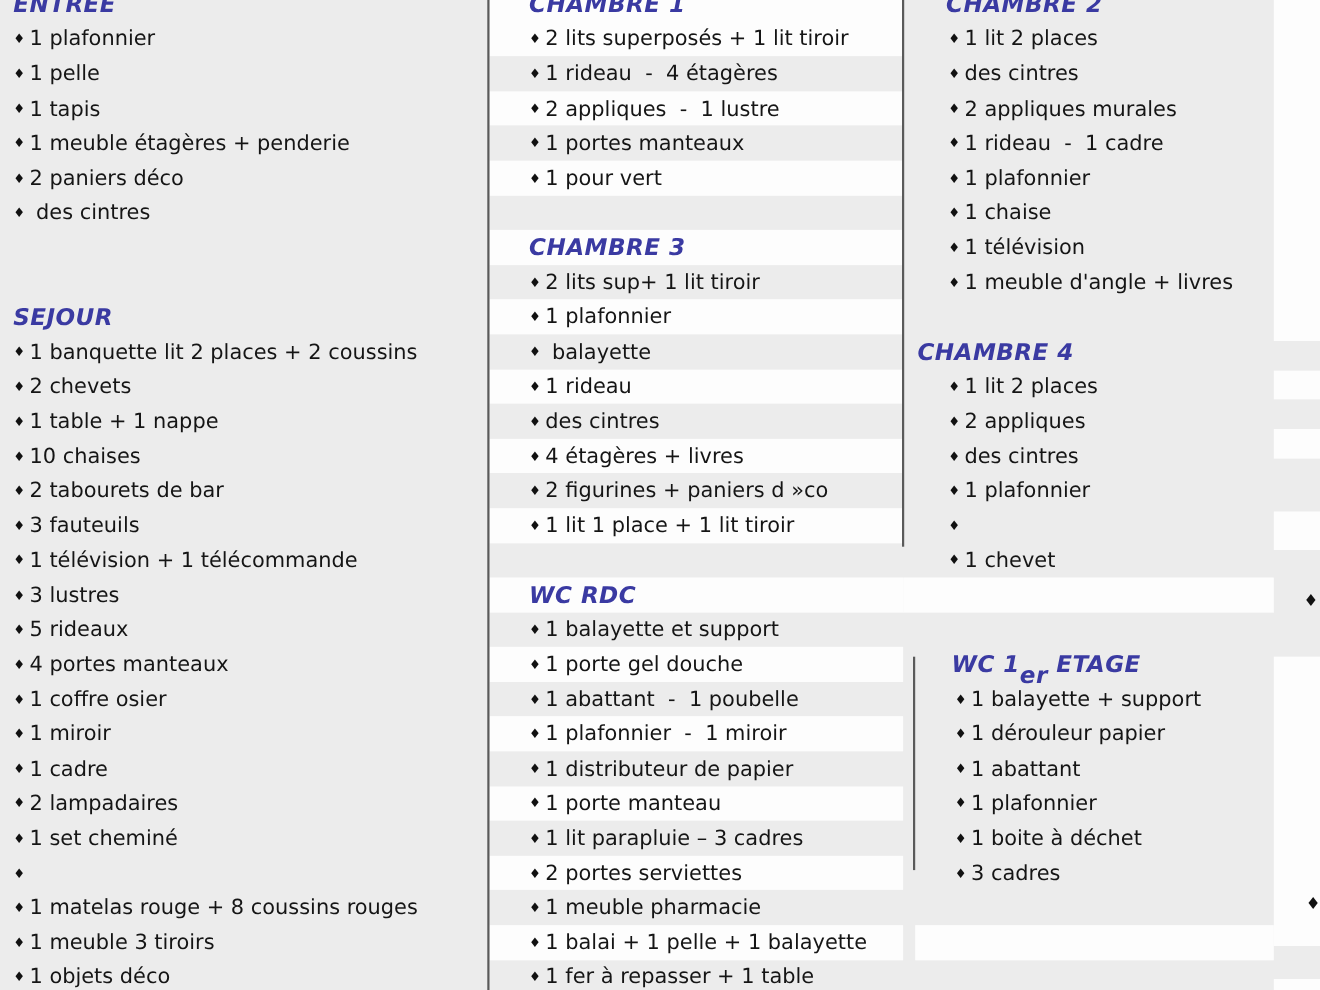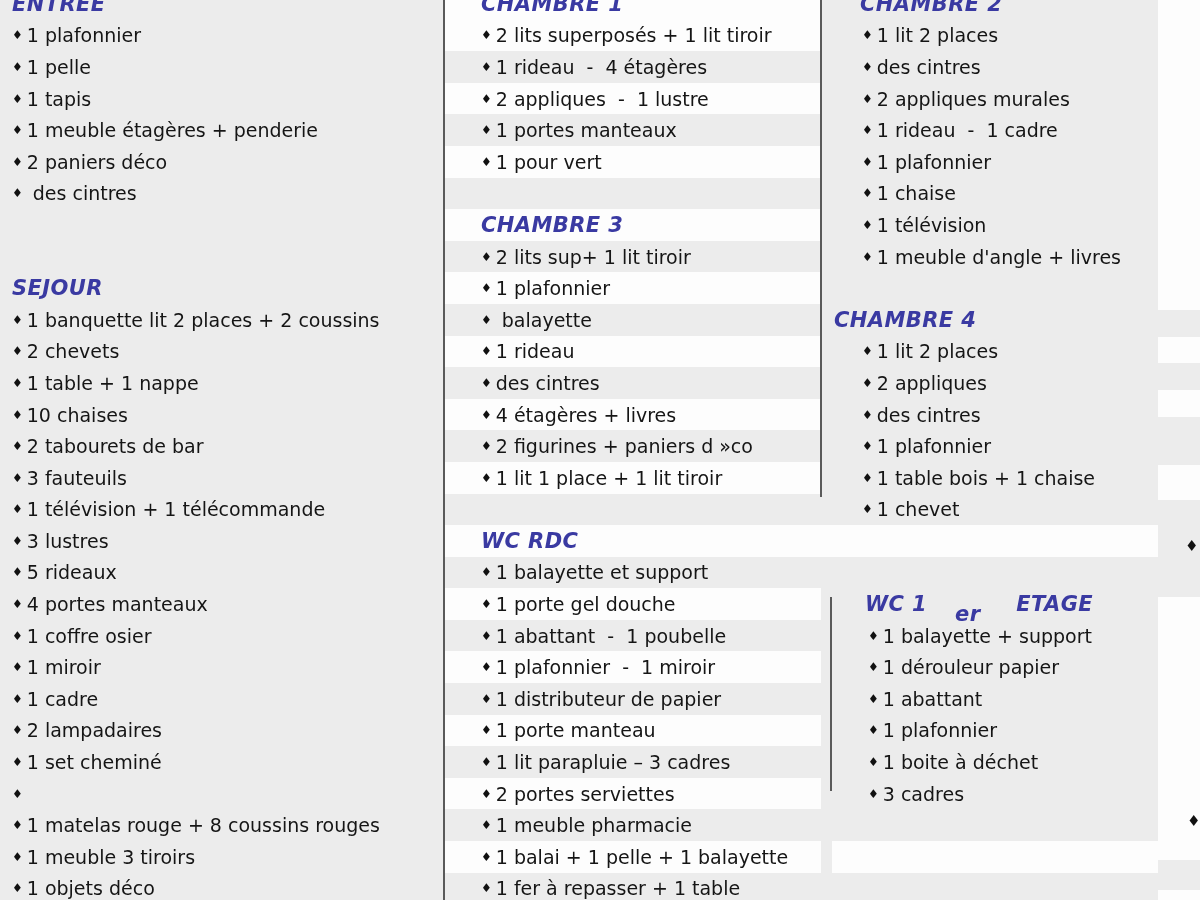--- a/index.html
+++ b/index.html
@@ -39,21 +39,21 @@
   }
   .blt{
     font-size:12px;
     color:#111;
     margin-right:4px;
     line-height:1;
   }
   
   .sec-ch2 .hdr{padding-left:28px;}
   .sec-ch4 .hdr{padding-left:2px;text-align:center;}
-  .sec-wc1 .hdr{padding-left:33px;gap:28px;}
+  .sec-wc1 .hdr{padding-left:33px;}
   .sec-wc1 .item{padding-left:36px;}
   
   .divider{position:absolute;background:#5a5a5a;width:2px;}
   .d1{left:443px;top:0;height:900px;}
   .d2a{left:820px;top:0;height:497px;}
   .d2b{left:830px;top:597px;height:194px;}
   
   .band{position:absolute;background:#fdfdfd;}
   .band-mid-right{left:821px;top:525px;width:337px;height:32px;}
   .band-bottom-right{left:832px;top:841px;width:326px;height:32px;}
@@ -360,21 +360,20 @@
       <div class="row item">
           <span class="blt">♦</span>
           <span class="itx">des cintres</span>
         </div>
       <div class="row item">
           <span class="blt">♦</span>
           <span class="itx">1 plafonnier</span>
         </div>
       <div class="row item">
           <span class="blt">♦</span>
-          <span class="itx">1 table bois + 1 chaise</span>
         </div>
       <div class="row item">
           <span class="blt">♦</span>
           <span class="itx">1 chevet</span>
         </div>
       <div class="row sp"></div>
       <div class="row sp"></div>
     </div>
     <div class="sec-wc1">
       <div class="row hdr">

